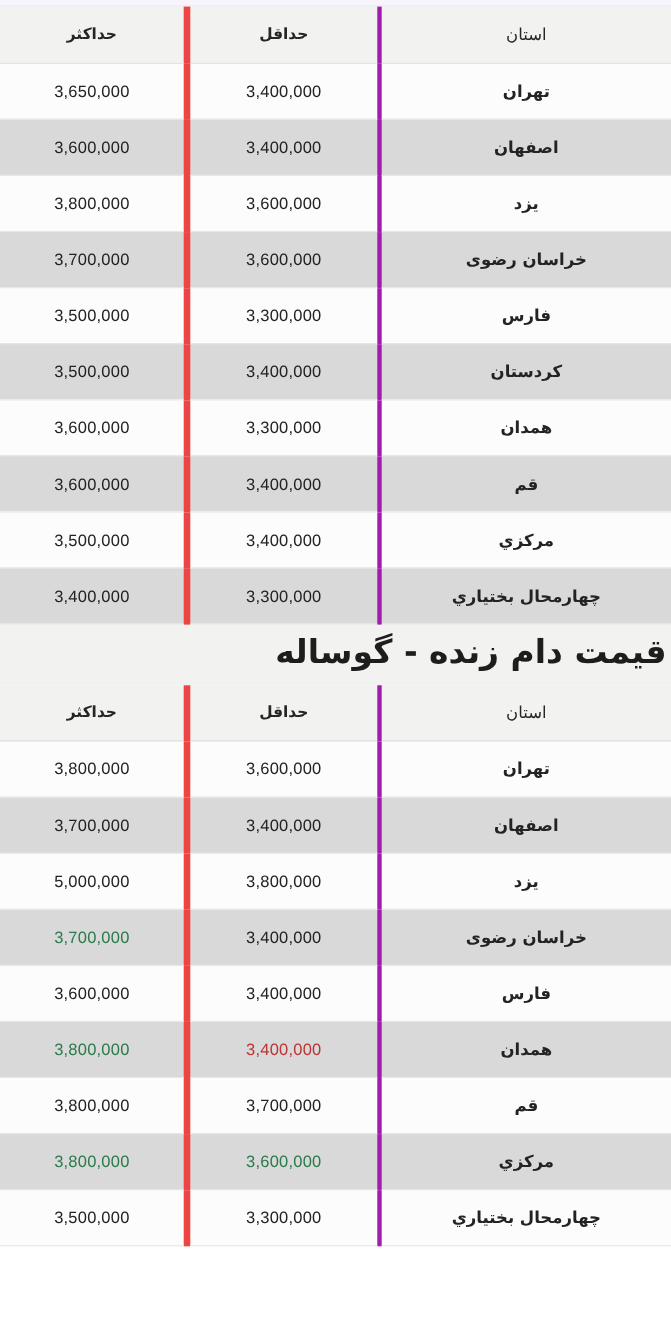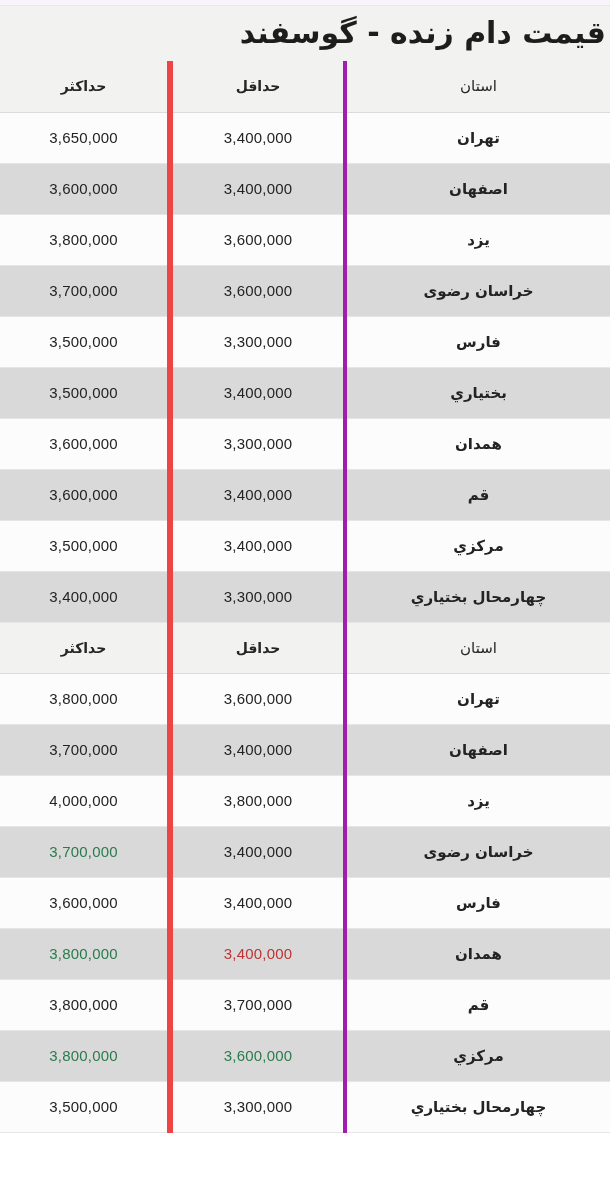--- a/index.html
+++ b/index.html
@@ -115,119 +115,119 @@
 </style>
 </head>
 <body>
 
 <div class="page">
 
   <div class="top-strip"></div>
 
   <div id="sections-root">
       <div class="section">
+        <table class="price-table">
+          <colgroup>
+            <col class="c-province">
+            <col class="c-min">
+            <col class="c-max">
+          </colgroup>
+          <thead>
+            <tr>
+              <th class="province">استان</th>
+              <th class="cmin">حداقل</th>
+              <th class="cmax">حداکثر</th>
+            </tr>
+          </thead>
+          <tbody>
+            <tr class="odd">
+              <td class="province">تهران</td>
+              <td class="cmin"><span class="num flat">3,400,000</span></td>
+              <td class="cmax"><span class="num flat">3,650,000</span></td>
+            </tr>
+            <tr class="even">
+              <td class="province">اصفهان</td>
+              <td class="cmin"><span class="num flat">3,400,000</span></td>
+              <td class="cmax"><span class="num flat">3,600,000</span></td>
+            </tr>
+            <tr class="odd">
+              <td class="province">یزد</td>
+              <td class="cmin"><span class="num flat">3,600,000</span></td>
+              <td class="cmax"><span class="num flat">3,800,000</span></td>
+            </tr>
+            <tr class="even">
+              <td class="province">خراسان رضوی</td>
+              <td class="cmin"><span class="num flat">3,600,000</span></td>
+              <td class="cmax"><span class="num flat">3,700,000</span></td>
+            </tr>
+            <tr class="odd">
+              <td class="province">فارس</td>
+              <td class="cmin"><span class="num flat">3,300,000</span></td>
+              <td class="cmax"><span class="num flat">3,500,000</span></td>
+            </tr>
+            <tr class="even">
+              <td class="province">کردستان</td>
+              <td class="cmin"><span class="num flat">3,400,000</span></td>
+              <td class="cmax"><span class="num flat">3,500,000</span></td>
+            </tr>
+            <tr class="odd">
+              <td class="province">همدان</td>
+              <td class="cmin"><span class="num flat">3,300,000</span></td>
+              <td class="cmax"><span class="num flat">3,600,000</span></td>
+            </tr>
+            <tr class="even">
+              <td class="province">قم</td>
+              <td class="cmin"><span class="num flat">3,400,000</span></td>
+              <td class="cmax"><span class="num flat">3,600,000</span></td>
+            </tr>
+            <tr class="odd">
+              <td class="province">مرکزي</td>
+              <td class="cmin"><span class="num flat">3,400,000</span></td>
+              <td class="cmax"><span class="num flat">3,500,000</span></td>
+            </tr>
+            <tr class="even">
+              <td class="province">چهارمحال بختياري</td>
+              <td class="cmin"><span class="num flat">3,300,000</span></td>
+              <td class="cmax"><span class="num flat">3,400,000</span></td>
+            </tr>
+          </tbody>
+        </table>
+      </div>
+      <div class="section">
         <div class="title-band">
-          <div class="title-text">قیمت دام زنده - گوسفند</div>
+          <div class="title-text">قیمت دام زنده - گوساله</div>
         </div>
         <table class="price-table">
           <colgroup>
             <col class="c-province">
             <col class="c-min">
             <col class="c-max">
           </colgroup>
           <thead>
             <tr>
               <th class="province">استان</th>
               <th class="cmin">حداقل</th>
               <th class="cmax">حداکثر</th>
             </tr>
           </thead>
           <tbody>
             <tr class="odd">
               <td class="province">تهران</td>
-              <td class="cmin"><span class="num flat">3,400,000</span></td>
-              <td class="cmax"><span class="num flat">3,650,000</span></td>
-            </tr>
-            <tr class="even">
-              <td class="province">اصفهان</td>
-              <td class="cmin"><span class="num flat">3,400,000</span></td>
-              <td class="cmax"><span class="num flat">3,600,000</span></td>
-            </tr>
-            <tr class="odd">
-              <td class="province">یزد</td>
               <td class="cmin"><span class="num flat">3,600,000</span></td>
               <td class="cmax"><span class="num flat">3,800,000</span></td>
             </tr>
             <tr class="even">
-              <td class="province">خراسان رضوی</td>
-              <td class="cmin"><span class="num flat">3,600,000</span></td>
-              <td class="cmax"><span class="num flat">3,700,000</span></td>
-            </tr>
-            <tr class="odd">
-              <td class="province">فارس</td>
-              <td class="cmin"><span class="num flat">3,300,000</span></td>
-              <td class="cmax"><span class="num flat">3,500,000</span></td>
-            </tr>
-            <tr class="even">
-              <td class="province">بختياري</td>
-              <td class="cmin"><span class="num flat">3,400,000</span></td>
-              <td class="cmax"><span class="num flat">3,500,000</span></td>
-            </tr>
-            <tr class="odd">
-              <td class="province">همدان</td>
-              <td class="cmin"><span class="num flat">3,300,000</span></td>
-              <td class="cmax"><span class="num flat">3,600,000</span></td>
-            </tr>
-            <tr class="even">
-              <td class="province">قم</td>
-              <td class="cmin"><span class="num flat">3,400,000</span></td>
-              <td class="cmax"><span class="num flat">3,600,000</span></td>
-            </tr>
-            <tr class="odd">
-              <td class="province">مرکزي</td>
-              <td class="cmin"><span class="num flat">3,400,000</span></td>
-              <td class="cmax"><span class="num flat">3,500,000</span></td>
-            </tr>
-            <tr class="even">
-              <td class="province">چهارمحال بختياري</td>
-              <td class="cmin"><span class="num flat">3,300,000</span></td>
-              <td class="cmax"><span class="num flat">3,400,000</span></td>
-            </tr>
-          </tbody>
-        </table>
-      </div>
-      <div class="section">
-        <table class="price-table">
-          <colgroup>
-            <col class="c-province">
-            <col class="c-min">
-            <col class="c-max">
-          </colgroup>
-          <thead>
-            <tr>
-              <th class="province">استان</th>
-              <th class="cmin">حداقل</th>
-              <th class="cmax">حداکثر</th>
-            </tr>
-          </thead>
-          <tbody>
-            <tr class="odd">
-              <td class="province">تهران</td>
-              <td class="cmin"><span class="num flat">3,600,000</span></td>
-              <td class="cmax"><span class="num flat">3,800,000</span></td>
-            </tr>
-            <tr class="even">
               <td class="province">اصفهان</td>
               <td class="cmin"><span class="num flat">3,400,000</span></td>
               <td class="cmax"><span class="num flat">3,700,000</span></td>
             </tr>
             <tr class="odd">
               <td class="province">یزد</td>
               <td class="cmin"><span class="num flat">3,800,000</span></td>
-              <td class="cmax"><span class="num flat">4,000,000</span></td>
+              <td class="cmax"><span class="num flat">5,000,000</span></td>
             </tr>
             <tr class="even">
               <td class="province">خراسان رضوی</td>
               <td class="cmin"><span class="num flat">3,400,000</span></td>
               <td class="cmax"><span class="num up">3,700,000</span></td>
             </tr>
             <tr class="odd">
               <td class="province">فارس</td>
               <td class="cmin"><span class="num flat">3,400,000</span></td>
               <td class="cmax"><span class="num flat">3,600,000</span></td>

